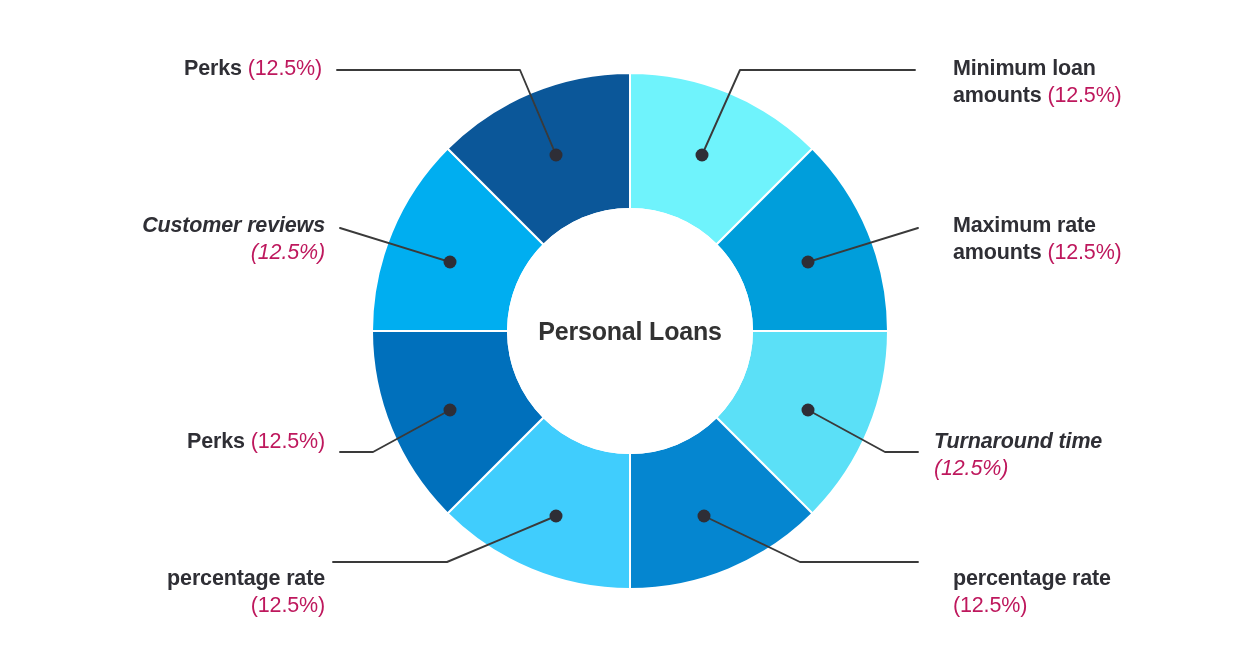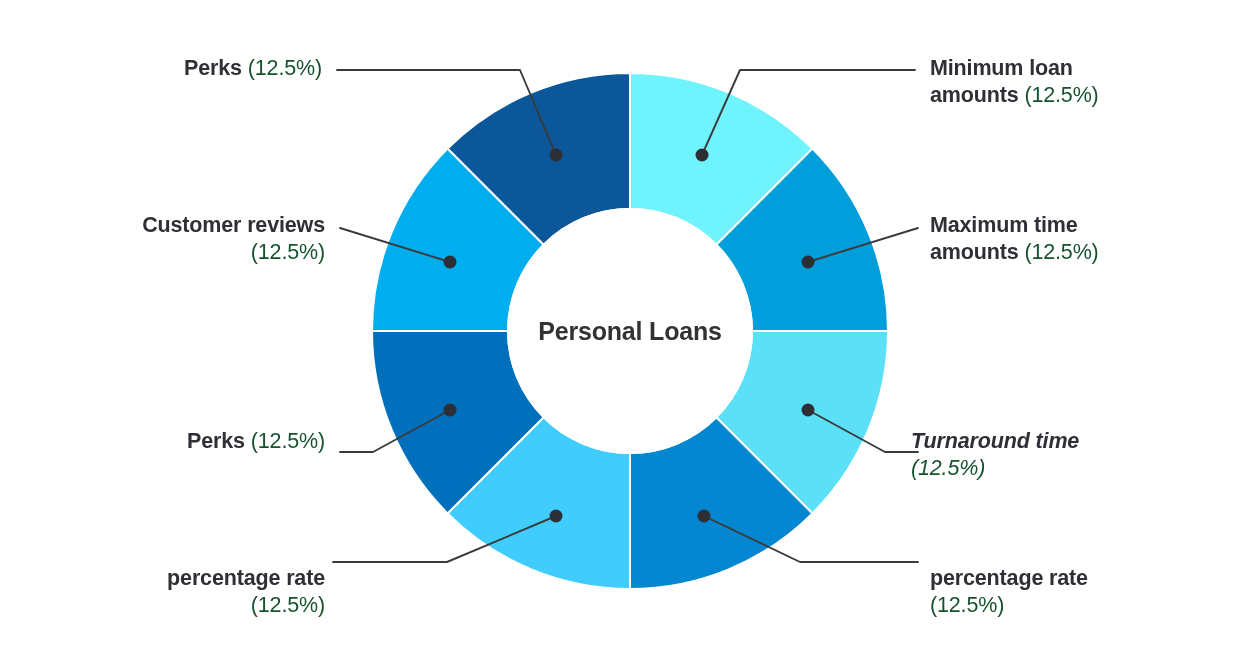--- a/index.html
+++ b/index.html
@@ -55,23 +55,23 @@
     line-height: 27px;
     color: #2f2f35;
     letter-spacing: -0.15px;
     white-space: nowrap;
   }
   .callout .cat {
     font-weight: 700;
   }
   .callout .pct {
     font-weight: 400;
-    color: #14532d;
+    color: #be185d;
   }
-  .callout.align-left  { text-align: left; }
+  .callout.align-left  { text-align: left; margin-left: 23px; }
   .callout.align-right { text-align: right; }
 </style>
 </head>
 <body>
 
 <div id="chart-stage">
 
   <svg id="donut-svg" viewBox="0 0 1260 660">
     <g id="slice-group">
         <path d="M 630.00 73.00 A 258 258 0 0 1 812.43 148.57 L 716.27 244.73 A 122 122 0 0 0 630.00 209.00 Z" fill="#6FF3FC" class="slice"></path>
@@ -131,21 +131,21 @@
     </g>
   </svg>
 
   <div class="callout align-left" style="left:930px; top:55px; width:300px;">
     <span class="cat">Minimum loan</span><br>
     <span class="cat">amounts</span>
     <span class="pct">(12.5%)</span>
   </div>
 
   <div class="callout align-left" style="left:930px; top:212px; width:300px;">
-    <span class="cat">Maximum time</span><br>
+    <span class="cat">Maximum rate</span><br>
     <span class="cat">amounts</span>
     <span class="pct">(12.5%)</span>
   </div>
 
   <div class="callout align-left" style="left:911px; top:428px; width:300px;font-style:italic;">
     <span class="cat">Turnaround time</span><br>
     <span class="pct">(12.5%)</span>
   </div>
 
   <div class="callout align-left" style="left:930px; top:538px; width:300px;">
@@ -158,21 +158,21 @@
     <br>
     <span class="cat">percentage rate</span><br>
     <span class="pct">(12.5%)</span>
   </div>
 
   <div class="callout align-right" style="left:30px; top:428px; width:295px;">
     <span class="cat">Perks</span>
     <span class="pct">(12.5%)</span>
   </div>
 
-  <div class="callout align-right" style="left:20px; top:212px; width:305px;">
+  <div class="callout align-right" style="left:20px; top:212px; width:305px;font-style:italic;">
     <span class="cat">Customer reviews</span><br>
     <span class="pct">(12.5%)</span>
   </div>
 
   <div class="callout align-right" style="left:30px; top:55px; width:292px;">
     <span class="cat">Perks</span>
     <span class="pct">(12.5%)</span>
   </div>
 
 </div>

